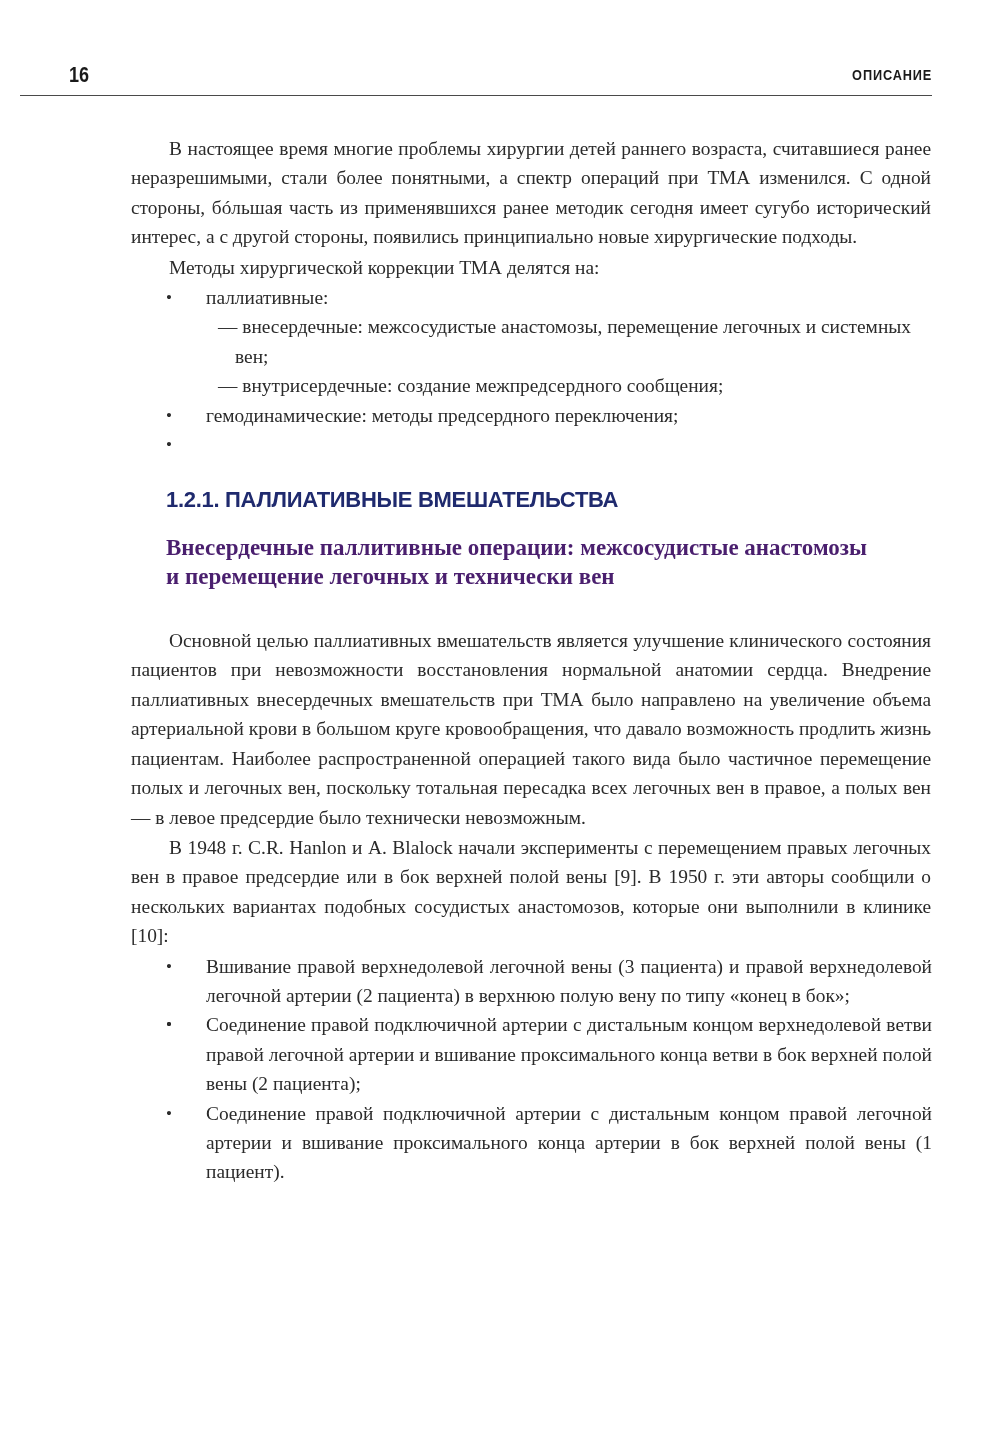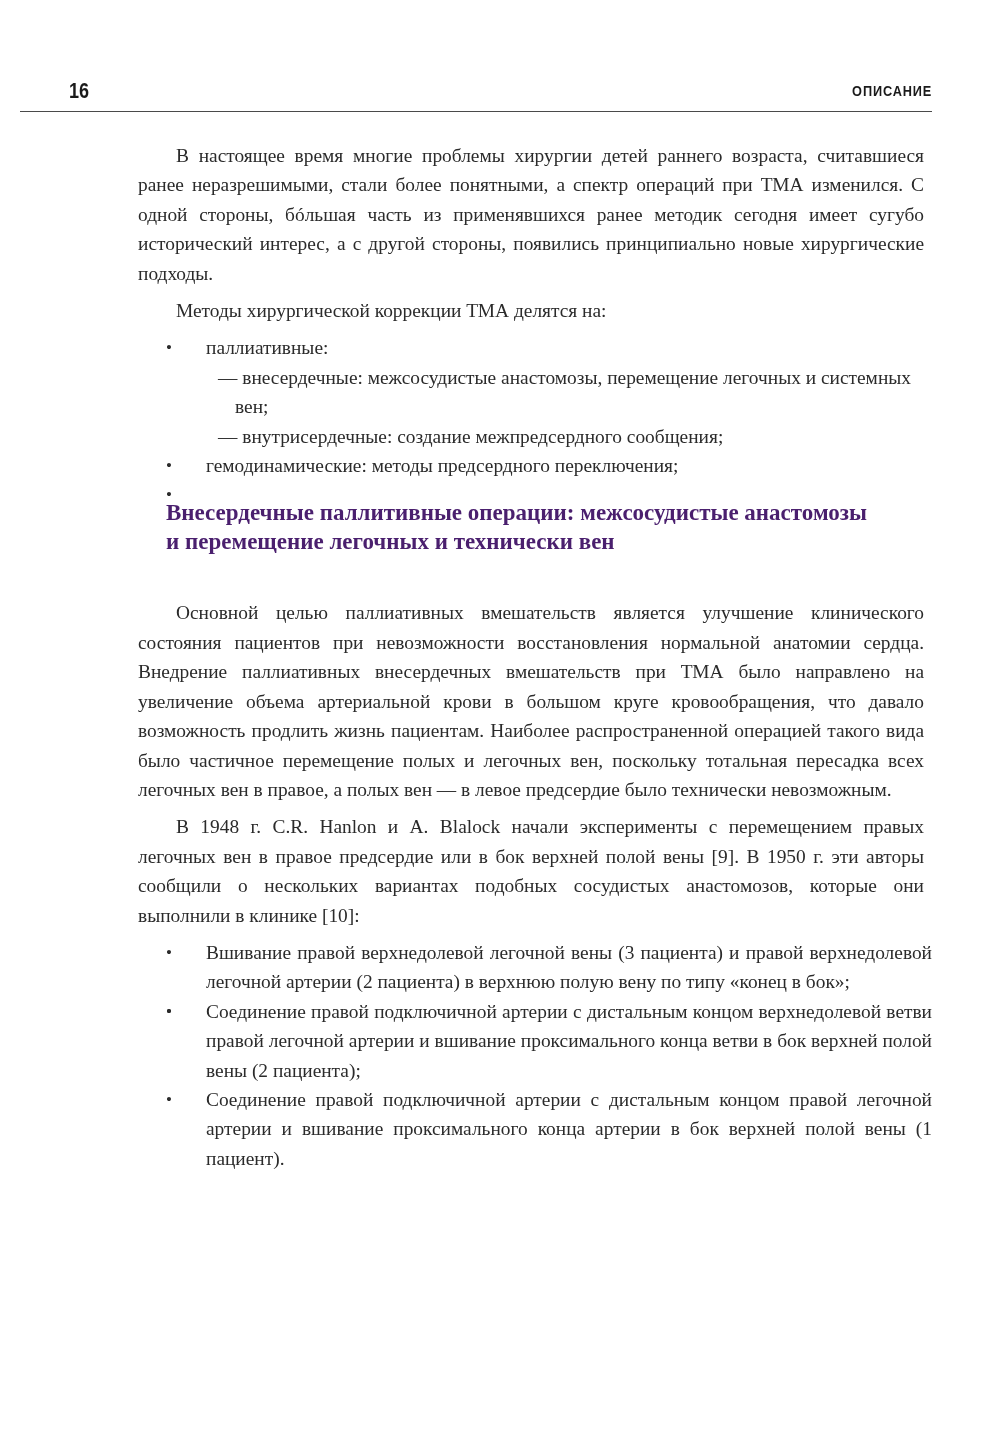--- a/index.html
+++ b/index.html
@@ -11,21 +11,21 @@
       width: 1000px;
       height: 1443px;
       position: relative;
       overflow: hidden;
       color: #2a2a2a;
       font-family: "Liberation Serif", "DejaVu Serif", serif;
     }
     .page-header {
       position: absolute;
       left: 0;
-      top: 16px;
+      top: 0;
       width: 1000px;
       height: 100px;
     }
     .page-number {
       position: absolute;
       left: 69px;
       top: 62px;
       font-family: "Liberation Sans", "DejaVu Sans", sans-serif;
       font-weight: bold;
       font-size: 22px;
@@ -56,21 +56,21 @@
     .content {
       position: absolute;
       left: 130px;
       top: 133px;
       width: 802px;
       font-size: 19.4px;
       line-height: 29.4px;
       color: #2b2b2b;
     }
     .p {
-      margin: 8px;
+      margin: 1px;
       text-align: justify;
       text-align-last: left;
       text-indent: 38px;
     }
     ul.bullets {
       list-style: none;
       margin: 0;
       padding: 0;
     }
     ul.bullets > li {
@@ -139,20 +139,21 @@
     </li>
     <li>
       <span class="bullet">•</span>
       <span>гемодинамические: методы предсердного переключения;</span>
     </li>
     <li>
       <span class="bullet">•</span>
     </li>
   </ul>
 
+  <h2 class="section-title">1.2.1. ПАЛЛИАТИВНЫЕ ВМЕШАТЕЛЬСТВА</h2>
   <div class="subsection-title">
     <div>Внесердечные паллитивные операции: межсосудистые анастомозы</div>
     <div>и перемещение легочных и технически вен</div>
   </div>
   <div class="gap-after-sub"></div>
 
   <p class="p">Основной целью паллиативных вмешательств является улучшение клинического состояния пациентов при невозможности восстановления нормальной анатомии сердца. Внедрение паллиативных внесердечных вмешательств при ТМА было направлено на увеличение объема артериальной крови в большом круге кровообращения, что давало возможность продлить жизнь пациентам. Наиболее распространенной операцией такого вида было частичное перемещение полых и легочных вен, поскольку тотальная пересадка всех легочных вен в правое, а полых вен — в левое предсердие было технически невозможным.</p>
   <p class="p">В 1948 г. C.R. Hanlon и A. Blalock начали эксперименты с перемещением правых легочных вен в правое предсердие или в бок верхней полой вены [9]. В 1950 г. эти авторы сообщили о нескольких вариантах подобных сосудистых анастомозов, которые они выполнили в клинике [10]:</p>
 
   <ul class="bullets long">

